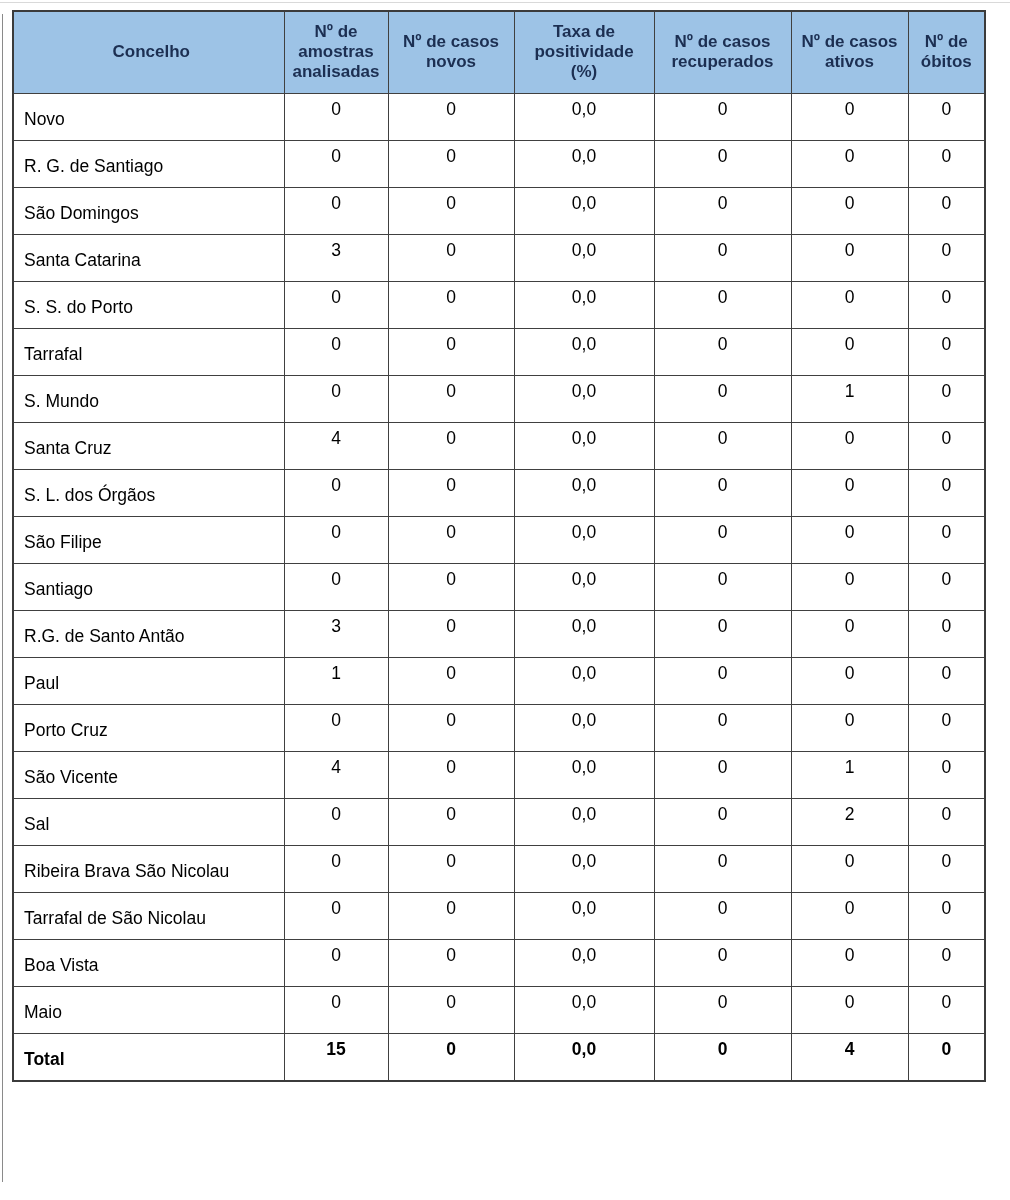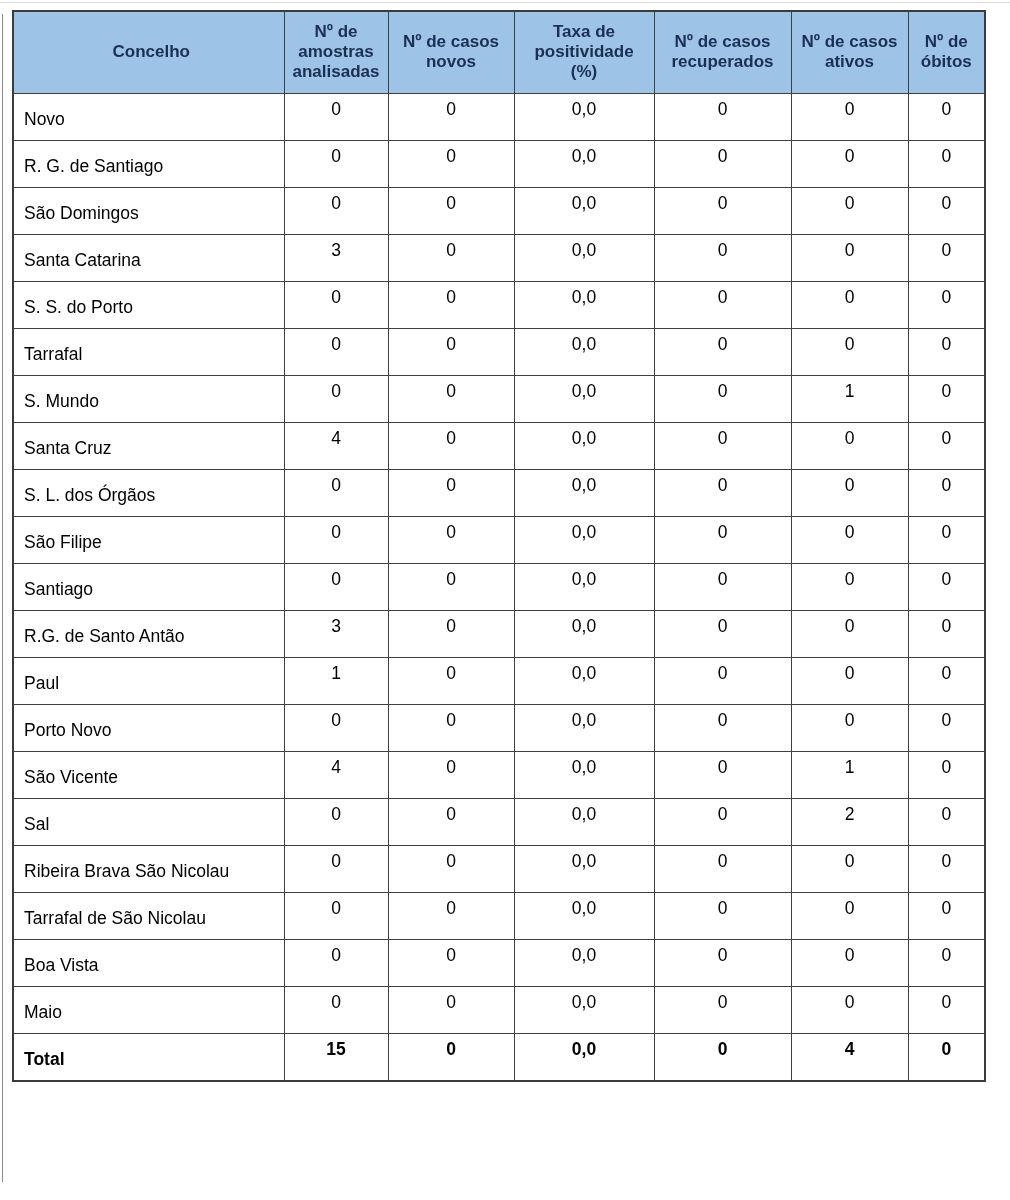--- a/index.html
+++ b/index.html
@@ -220,21 +220,21 @@
         <tr>
           <td class="name-cell">Paul</td>
           <td class="num-cell">1</td>
           <td class="num-cell">0</td>
           <td class="num-cell">0,0</td>
           <td class="num-cell">0</td>
           <td class="num-cell">0</td>
           <td class="num-cell">0</td>
         </tr>
         <tr>
-          <td class="name-cell">Porto Novo</td>
+          <td class="name-cell">Porto Cruz</td>
           <td class="num-cell">0</td>
           <td class="num-cell">0</td>
           <td class="num-cell">0,0</td>
           <td class="num-cell">0</td>
           <td class="num-cell">0</td>
           <td class="num-cell">0</td>
         </tr>
         <tr>
           <td class="name-cell">São Vicente</td>
           <td class="num-cell">4</td>

